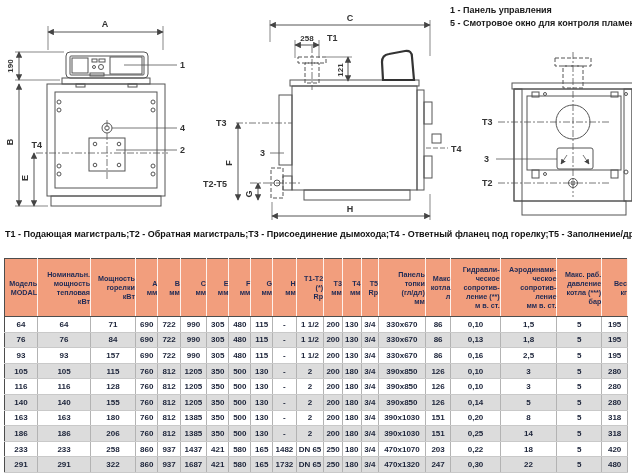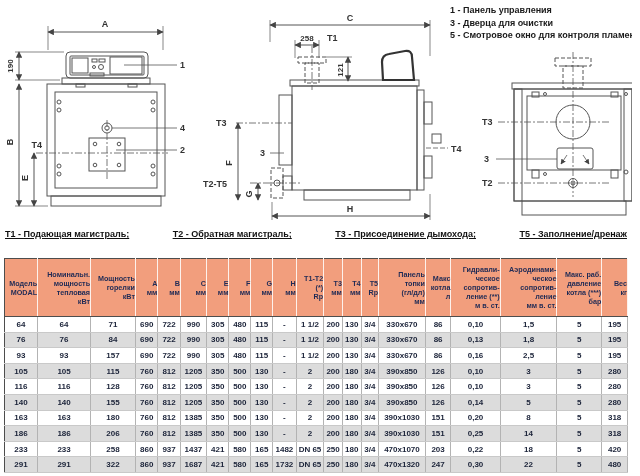--- a/index.html
+++ b/index.html
@@ -11,41 +11,40 @@
 
   
   .drawing{position:absolute;}
   #svg-front{left:6px;top:10px;}
   #svg-side{left:198px;top:10px;}
   #svg-rear{left:448px;top:52px;}
   .dim{font:bold 9px "Liberation Sans",sans-serif;fill:#333;}
   .dimsm{font:bold 8px "Liberation Sans",sans-serif;fill:#333;}
 
   
-  #caption{position:absolute;top:229px;left:5px;right:5px;display:flex;justify-content:space-between;font-size:9px;font-weight:bold;color:#111;text-decoration:underline;}
+  #caption{position:absolute;top:229px;left:5px;right:5px;display:flex;justify-content:space-between;font-size:9px;font-weight:bold;color:#111;}
   #caption span{white-space:nowrap;}
 
   
   #table-wrap{position:absolute;top:258px;left:4px;right:4px;bottom:3px;}
   table{width:100%;height:100%;border-collapse:collapse;table-layout:fixed;border:1.5px solid #4d4d4d;}
   th{background:var(--header-bg,#f29e7d);color:var(--header-text,#1e2a55);font-size:7.2px;font-weight:bold;
      line-height:1.25;text-align:right;vertical-align:middle;white-space:pre-line;
      border-right:1px solid rgba(255,255,255,.85);border-bottom:1.5px solid #4d4d4d;height:55px;padding:1px 0;}
   td{font-size:8px;font-weight:bold;color:var(--row-text,#1a2238);text-align:center;vertical-align:middle;
      border-right:1px solid #b3b3b3;border-bottom:1px solid #c9c9c9;height:14px;padding:0;white-space:nowrap;overflow:hidden;}
   tr.alt td{background:var(--row-alt,#dcdcdc);}
 </style>
 </head>
 <body>
 
 <div id="page">
 
   <div id="legend">
     <div>1 - Панель управления</div>
-    <div>3 - Дверца для очистки</div>
     <div>5 - Смотровое окно для контроля пламени</div>
   </div>
 
   <svg id="svg-front" class="drawing" width="200" height="212" viewBox="0 0 200 212">
     <defs>
       <marker id="arrow" viewBox="0 0 10 10" refX="9" refY="5" markerWidth="6.5" markerHeight="6.5" orient="auto-start-reverse">
         <path d="M0,0 L10,5 L0,10 z" fill="#444"></path>
       </marker>
     </defs>
     <g stroke="#555" fill="none" stroke-width="1">
@@ -211,20 +210,21 @@
     </g>
     <text class="dim" x="34" y="73">T3</text>
     <text class="dim" x="36" y="110">3</text>
     <text class="dim" x="34" y="134">T2</text>
   </svg>
 
   <div id="caption">
     <span>T1 - Подающая магистраль;</span>
     <span>T2 - Обратная магистраль;</span>
     <span>T3 - Присоединение дымохода;</span>
+    <span>T4 - Ответный фланец под горелку;</span>
     <span>T5 - Заполнение/дренаж</span>
   </div>
 
   <div id="table-wrap">
     <table>
       <colgroup>
           <col style="width: 5.3%;">
           <col style="width: 8.5%;">
           <col style="width: 7.2%;">
           <col style="width: 3.6%;">

